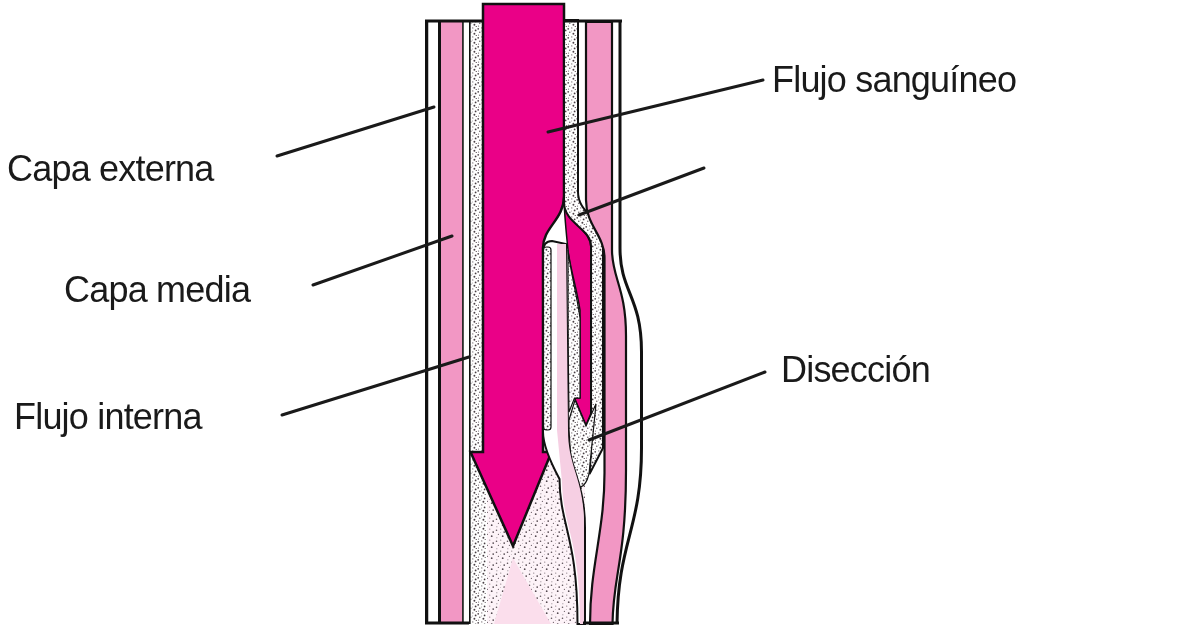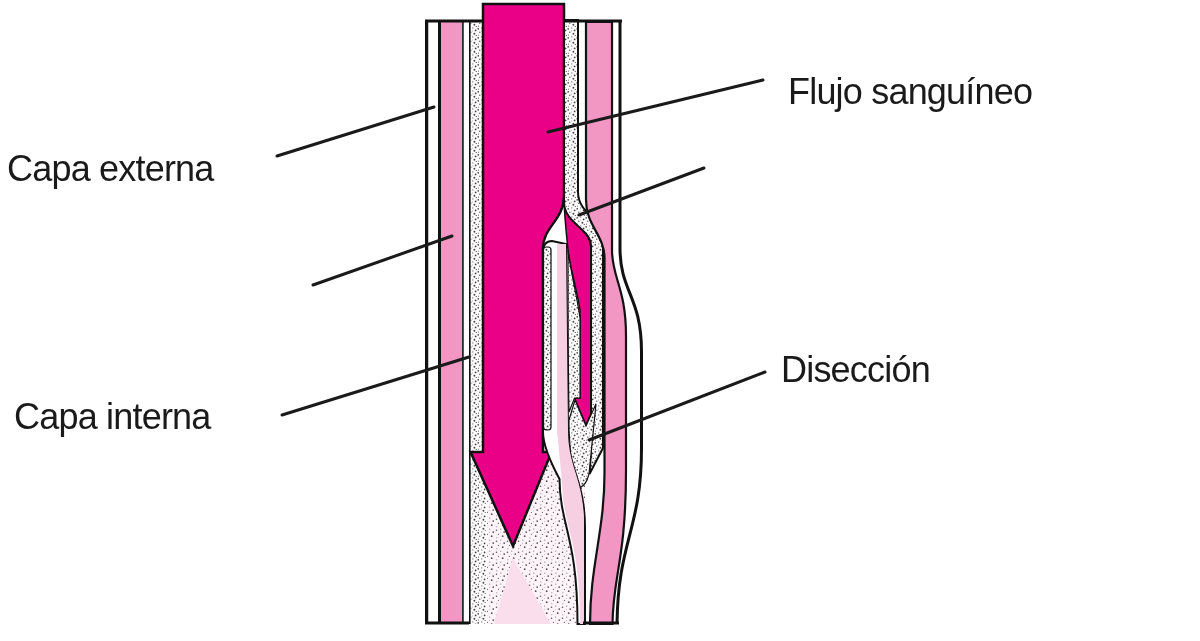--- a/index.html
+++ b/index.html
@@ -16,21 +16,21 @@
     font-size:36px;
     line-height:1.1;
     letter-spacing:-0.8px;
     color:#1a1a1a;
     white-space:nowrap;
     user-select:none;
   }
   .lbl-capa-externa{left:7px;top:149px;}
   .lbl-capa-media{left:64px;top:270px;}
   .lbl-capa-interna{left:14px;top:397px;}
-  .lbl-flujo{left:772px;top:72px;margin-left:16px;}
+  .lbl-flujo{left:772px;top:60px;}
   .lbl-desgarro{left:716px;top:154px;}
   .lbl-diseccion{left:781px;top:350px;}
 </style>
 </head>
 <body>
 
 <div class="stage">
 
   <svg width="1200" height="641" viewBox="0 0 1200 641">
     <defs>
@@ -125,16 +125,17 @@
       <line x1="277" y1="156" x2="434" y2="107"></line>
       <line x1="313" y1="285" x2="452" y2="236"></line>
       <line x1="282" y1="415" x2="469" y2="357"></line>
       <line x1="763" y1="80" x2="548" y2="132"></line>
       <line x1="704" y1="168" x2="579" y2="215"></line>
       <line x1="765" y1="372" x2="589" y2="440"></line>
     </g>
   </svg>
 
   <div class="lbl lbl-capa-externa">Capa externa</div>
-  <div class="lbl lbl-capa-interna">Capa interna</div>
+  <div class="lbl lbl-capa-media">Capa media</div>
+  <div class="lbl lbl-capa-interna">Flujo interna</div>
   <div class="lbl lbl-flujo">Flujo sanguíneo</div>
   <div class="lbl lbl-diseccion">Disección</div>
 </div>
 
 </body></html>

